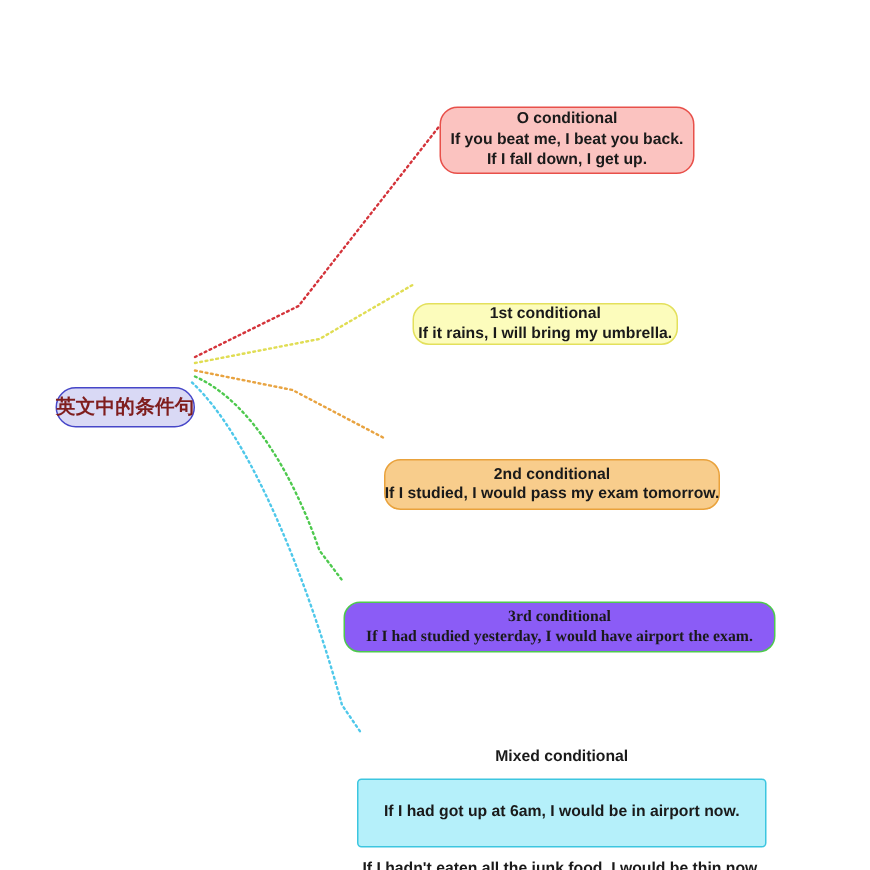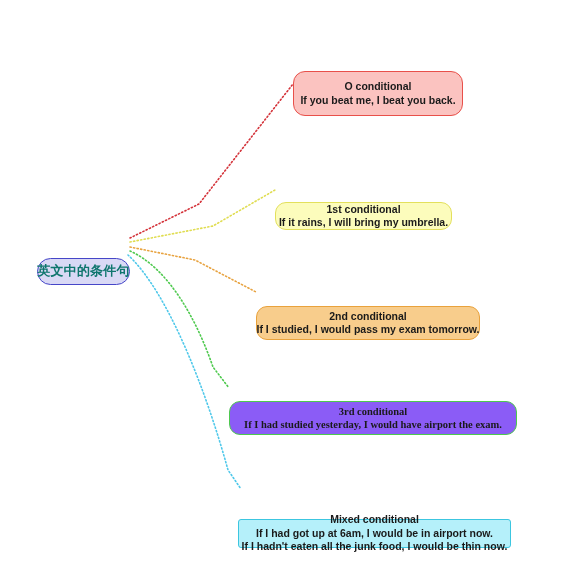--- a/index.html
+++ b/index.html
@@ -48,21 +48,21 @@
   #root-node {
     left: 37px;
     top: 228px;
     width: 93px;
     height: 27px;
     border: 1.6px solid #4646c8;
     border-radius: 14px;
     background: #d9d9f5;
     font-size: 13px;
     font-weight: bold;
-    color: #0f766e;
+    color: #7f1d1d;
     letter-spacing: 0.2px;
   }
   
   .child {
     border-radius: 11px;
     font-size: 10.5px;
     padding: 4px 10px;
   }
   #node-0 {
     left: 293px;
@@ -95,24 +95,25 @@
     width: 288px;
     height: 34px;
     border: 1.4px solid #4ec94e;
     background: #8b5cf6;
     font-family: Liberation Serif, serif;
   }
   #node-4 {
     left: 238px;
     top: 489px;
     width: 273px;
-    height: 29px;
+    height: 46px;
     border: 1.4px solid #3cc6e0;
     background: #b5f0fa;
     border-radius: 3px;
+    gap: 24px;
   }
   .node-title {
     font-weight: bold;
   }
 </style>
 </head>
 <body>
 
 <div id="mindmap">
 
@@ -129,20 +130,21 @@
     <path d="M128,255 C168,292 206,390 228,470 L241,489" fill="none" stroke="#4fc8ea" stroke-width="1.6" stroke-dasharray="1.2 2.4" stroke-linecap="round"></path>
   </svg>
 
   <div class="node" id="root-node">
     <span class="line">英文中的条件句</span>
   </div>
 
   <div class="node child" id="node-0">
     <span class="line node-title">O conditional</span>
     <span class="line">If you beat me, I beat you back.</span>
+    <span class="line">If I fall down, I get up.</span>
   </div>
 
   <div class="node child" id="node-1">
     <span class="line node-title">1st conditional</span>
     <span class="line">If it rains, I will bring my umbrella.</span>
   </div>
 
   <div class="node child" id="node-2">
     <span class="line node-title">2nd conditional</span>
     <span class="line">If I studied, I would pass my exam tomorrow.</span>

